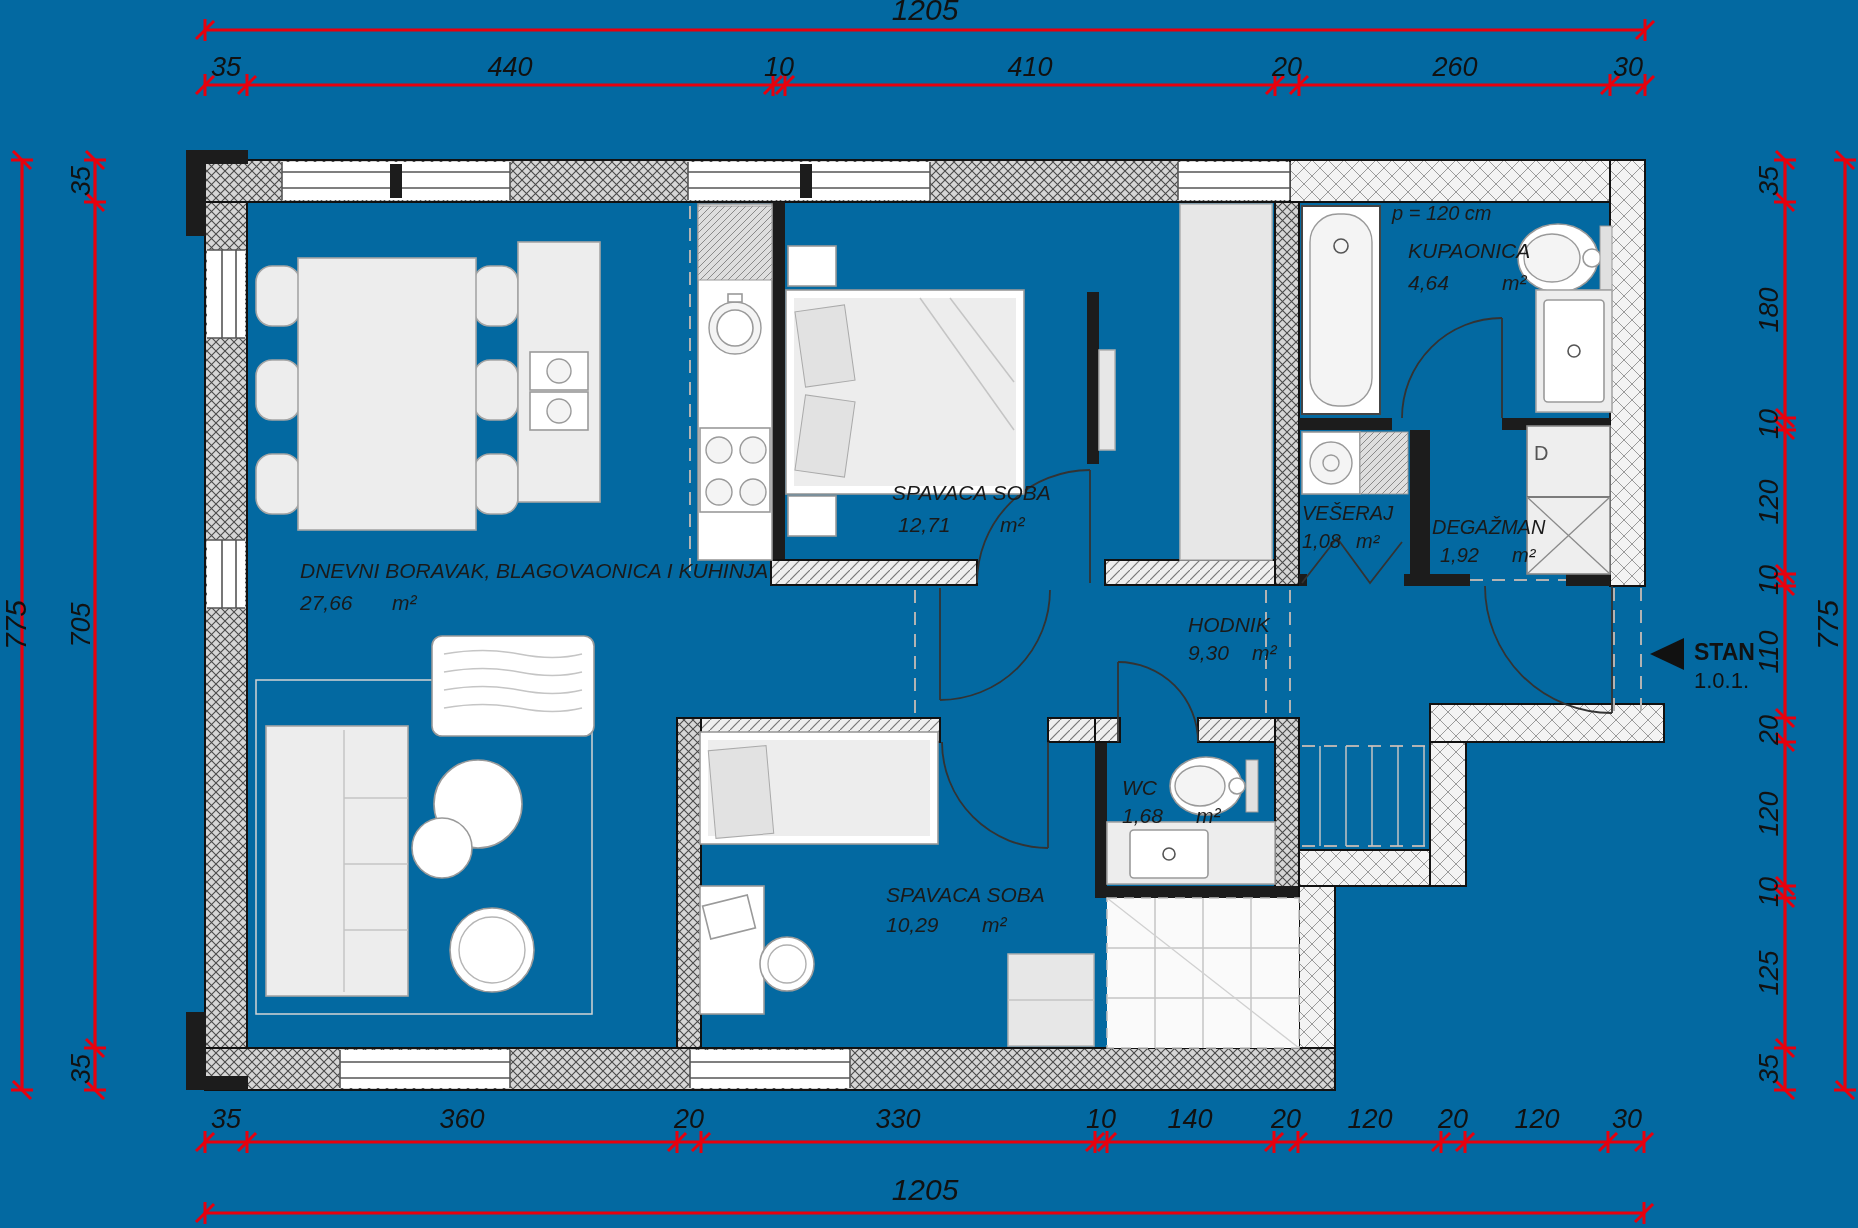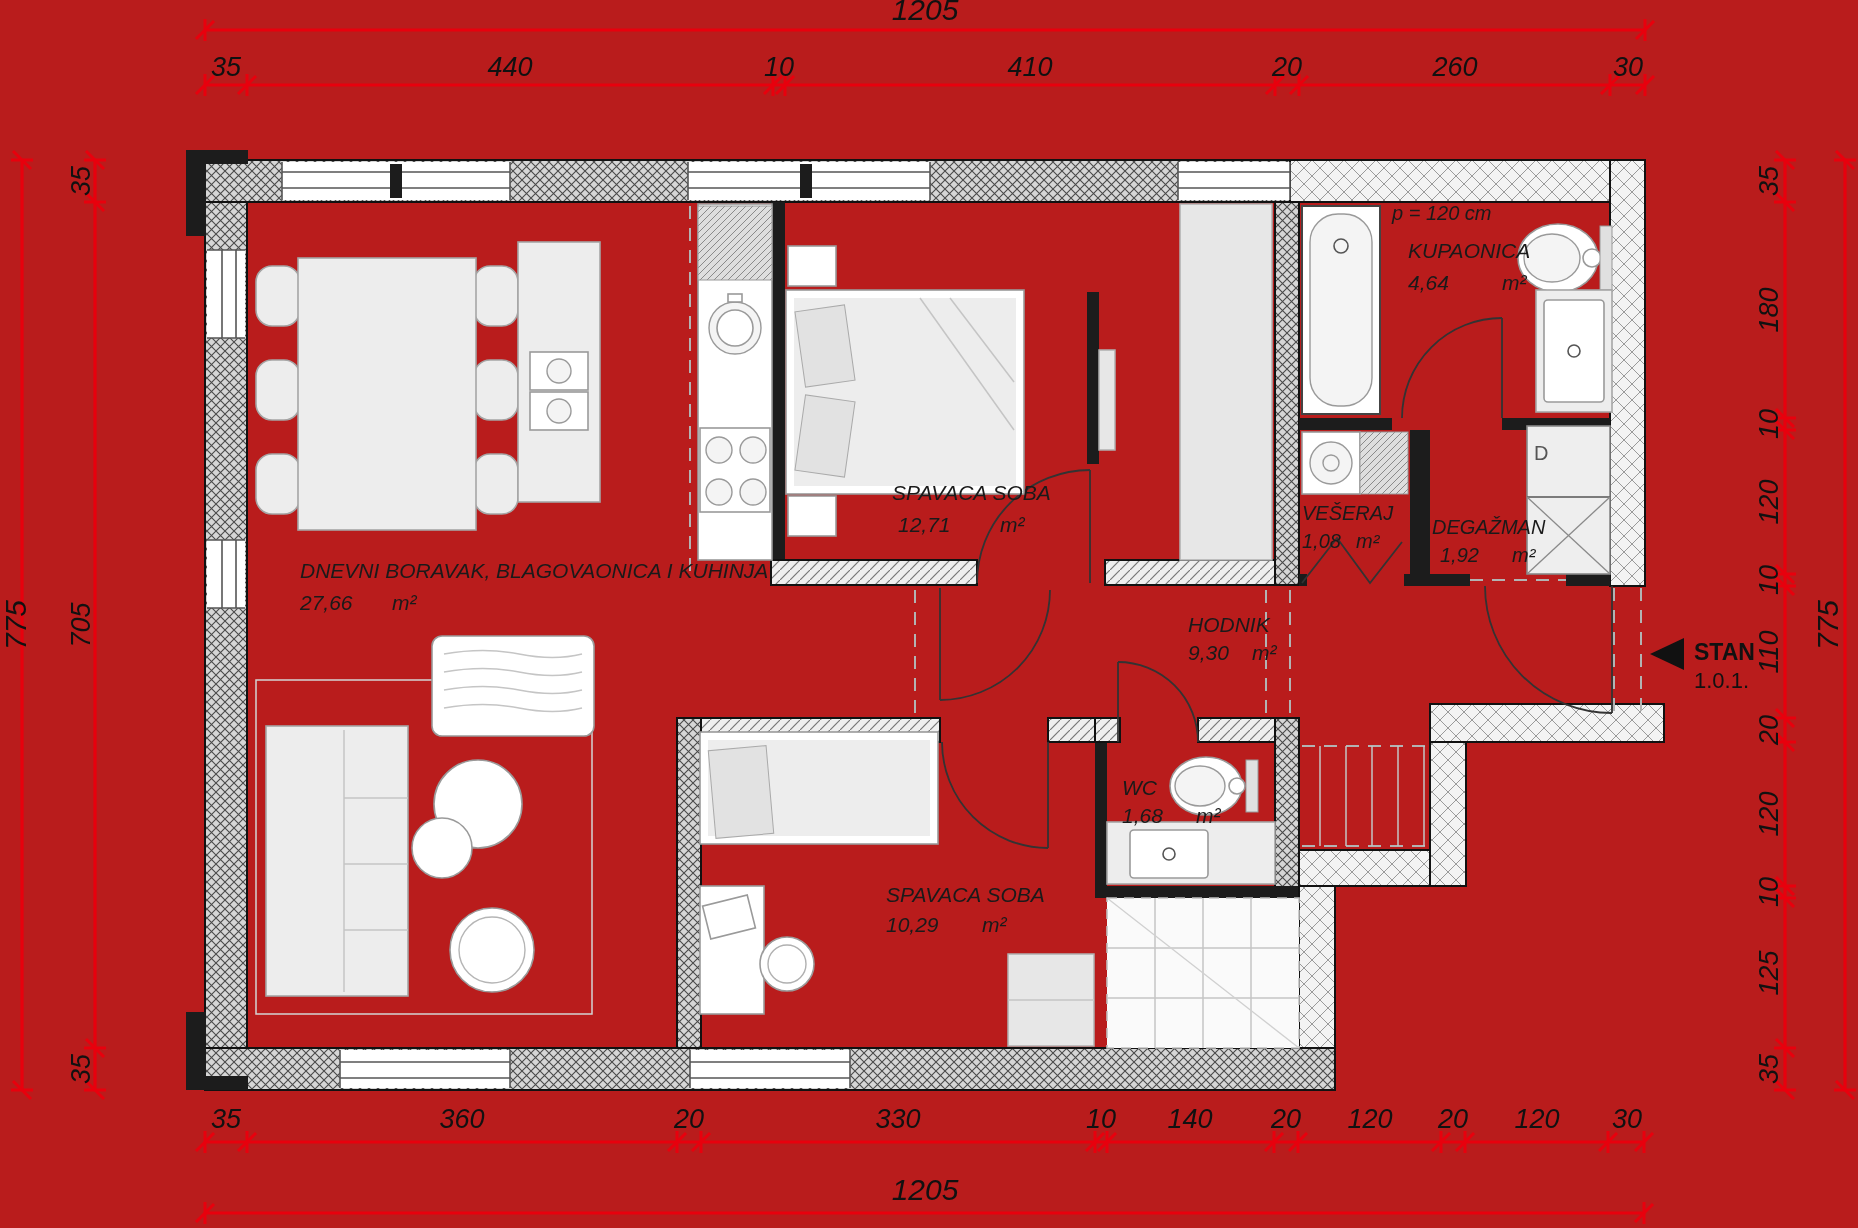--- a/index.html
+++ b/index.html
@@ -1,16 +1,16 @@
 <!DOCTYPE html>
 <html><head>
 <meta charset="utf-8">
 <style>
   html,body{margin:0;padding:0;background:#fff;}
-  #stage{position:relative;width:1858px;height:1228px;background:#b91c1c;overflow:hidden;
+  #stage{position:relative;width:1858px;height:1228px;background:#0369a1;overflow:hidden;
          font-family:"Liberation Sans",sans-serif;}
   svg{position:absolute;left:0;top:0;}
   .dimline{stroke:#e8000d;stroke-width:3.2;fill:none;}
   .tick{stroke:#e8000d;stroke-width:3;}
   .dimt{font:italic 27px "Liberation Sans",sans-serif;fill:#111;}
   .dimov{font:italic 30px "Liberation Sans",sans-serif;fill:#111;}
   .lbl{font:italic 21px "Liberation Sans",sans-serif;fill:#1a1a1a;}
   .lbls{font:italic 20px "Liberation Sans",sans-serif;fill:#1a1a1a;}
   .dmark{font:20px "Liberation Sans",sans-serif;fill:#555;}
   .stan{font:bold 23px "Liberation Sans",sans-serif;fill:#111;}

